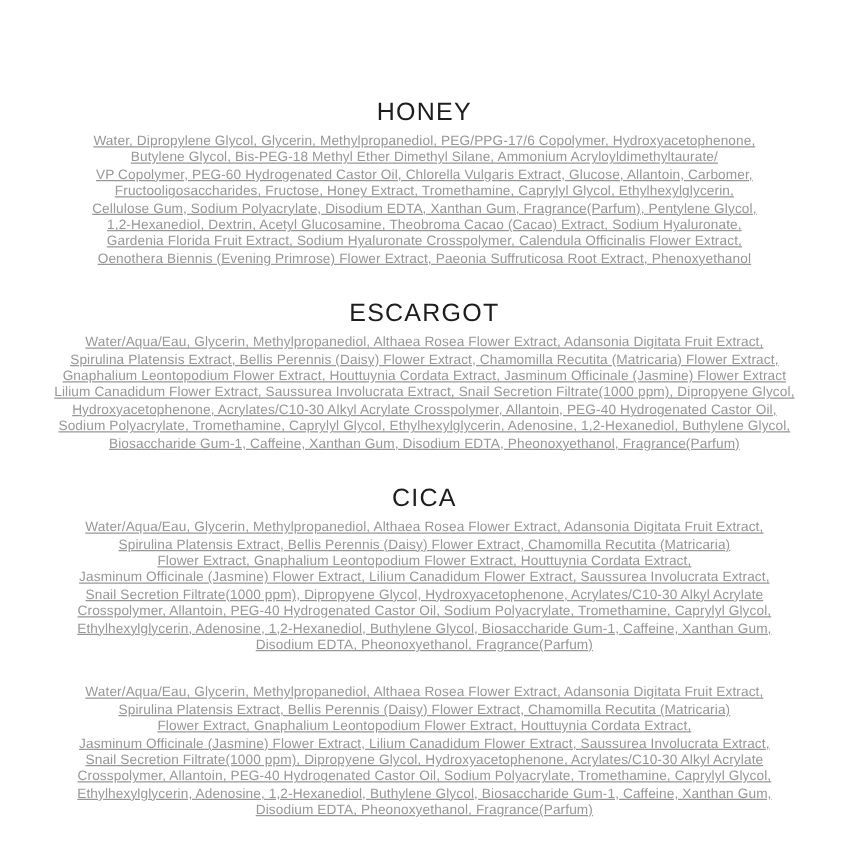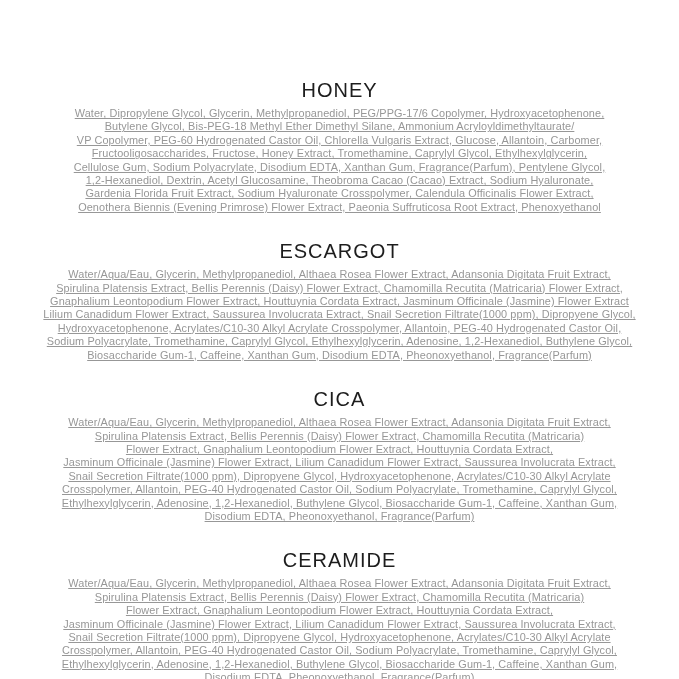--- a/index.html
+++ b/index.html
@@ -76,21 +76,20 @@
 Spirulina Platensis Extract, Bellis Perennis (Daisy) Flower Extract, Chamomilla Recutita (Matricaria)
 Flower Extract, Gnaphalium Leontopodium Flower Extract, Houttuynia Cordata Extract,
 Jasminum Officinale (Jasmine) Flower Extract, Lilium Canadidum Flower Extract, Saussurea Involucrata Extract,
 Snail Secretion Filtrate(1000 ppm), Dipropyene Glycol, Hydroxyacetophenone, Acrylates/C10-30 Alkyl Acrylate
 Crosspolymer, Allantoin, PEG-40 Hydrogenated Castor Oil, Sodium Polyacrylate, Tromethamine, Caprylyl Glycol,
 Ethylhexylglycerin, Adenosine, 1,2-Hexanediol, Buthylene Glycol, Biosaccharide Gum-1, Caffeine, Xanthan Gum,
 Disodium EDTA, Pheonoxyethanol, Fragrance(Parfum)</div>
   </section>
 
   <section class="section">
-    <h1 class="section-title">CERAMIDE</h1>
     <div class="ingredient-list">Water/Aqua/Eau, Glycerin, Methylpropanediol, Althaea Rosea Flower Extract, Adansonia Digitata Fruit Extract,
 Spirulina Platensis Extract, Bellis Perennis (Daisy) Flower Extract, Chamomilla Recutita (Matricaria)
 Flower Extract, Gnaphalium Leontopodium Flower Extract, Houttuynia Cordata Extract,
 Jasminum Officinale (Jasmine) Flower Extract, Lilium Canadidum Flower Extract, Saussurea Involucrata Extract,
 Snail Secretion Filtrate(1000 ppm), Dipropyene Glycol, Hydroxyacetophenone, Acrylates/C10-30 Alkyl Acrylate
 Crosspolymer, Allantoin, PEG-40 Hydrogenated Castor Oil, Sodium Polyacrylate, Tromethamine, Caprylyl Glycol,
 Ethylhexylglycerin, Adenosine, 1,2-Hexanediol, Buthylene Glycol, Biosaccharide Gum-1, Caffeine, Xanthan Gum,
 Disodium EDTA, Pheonoxyethanol, Fragrance(Parfum)</div>
   </section>
 

